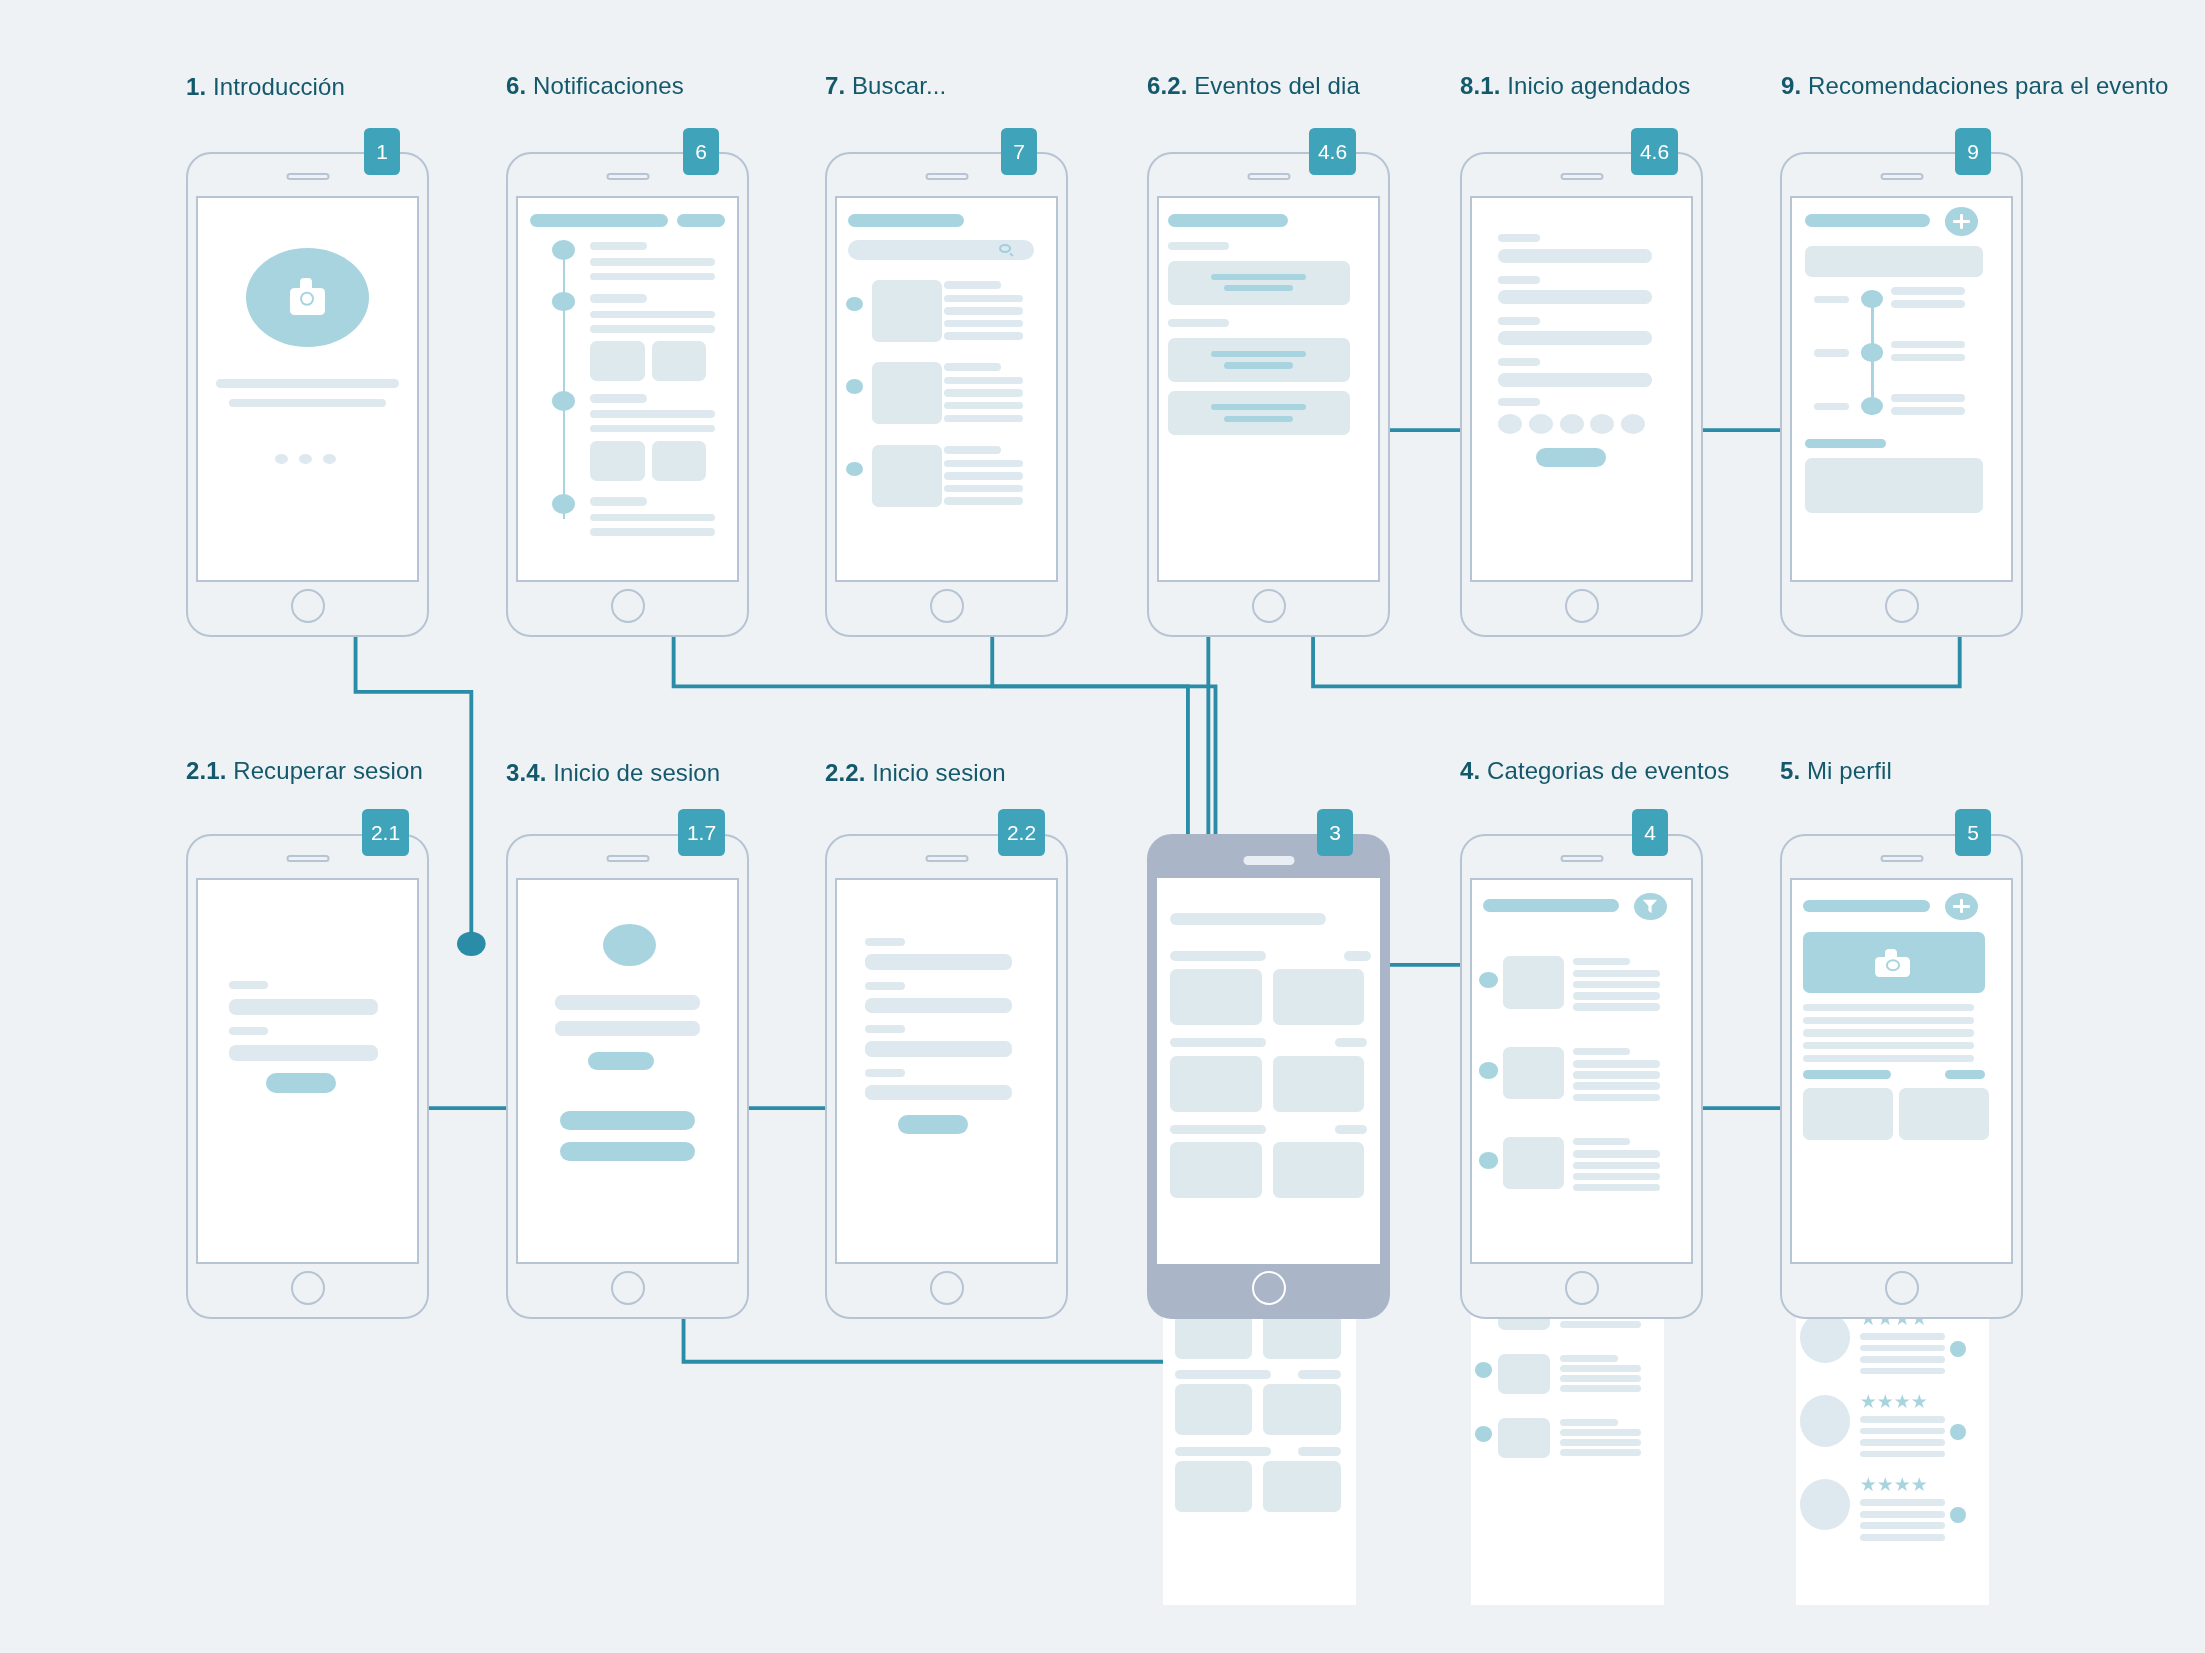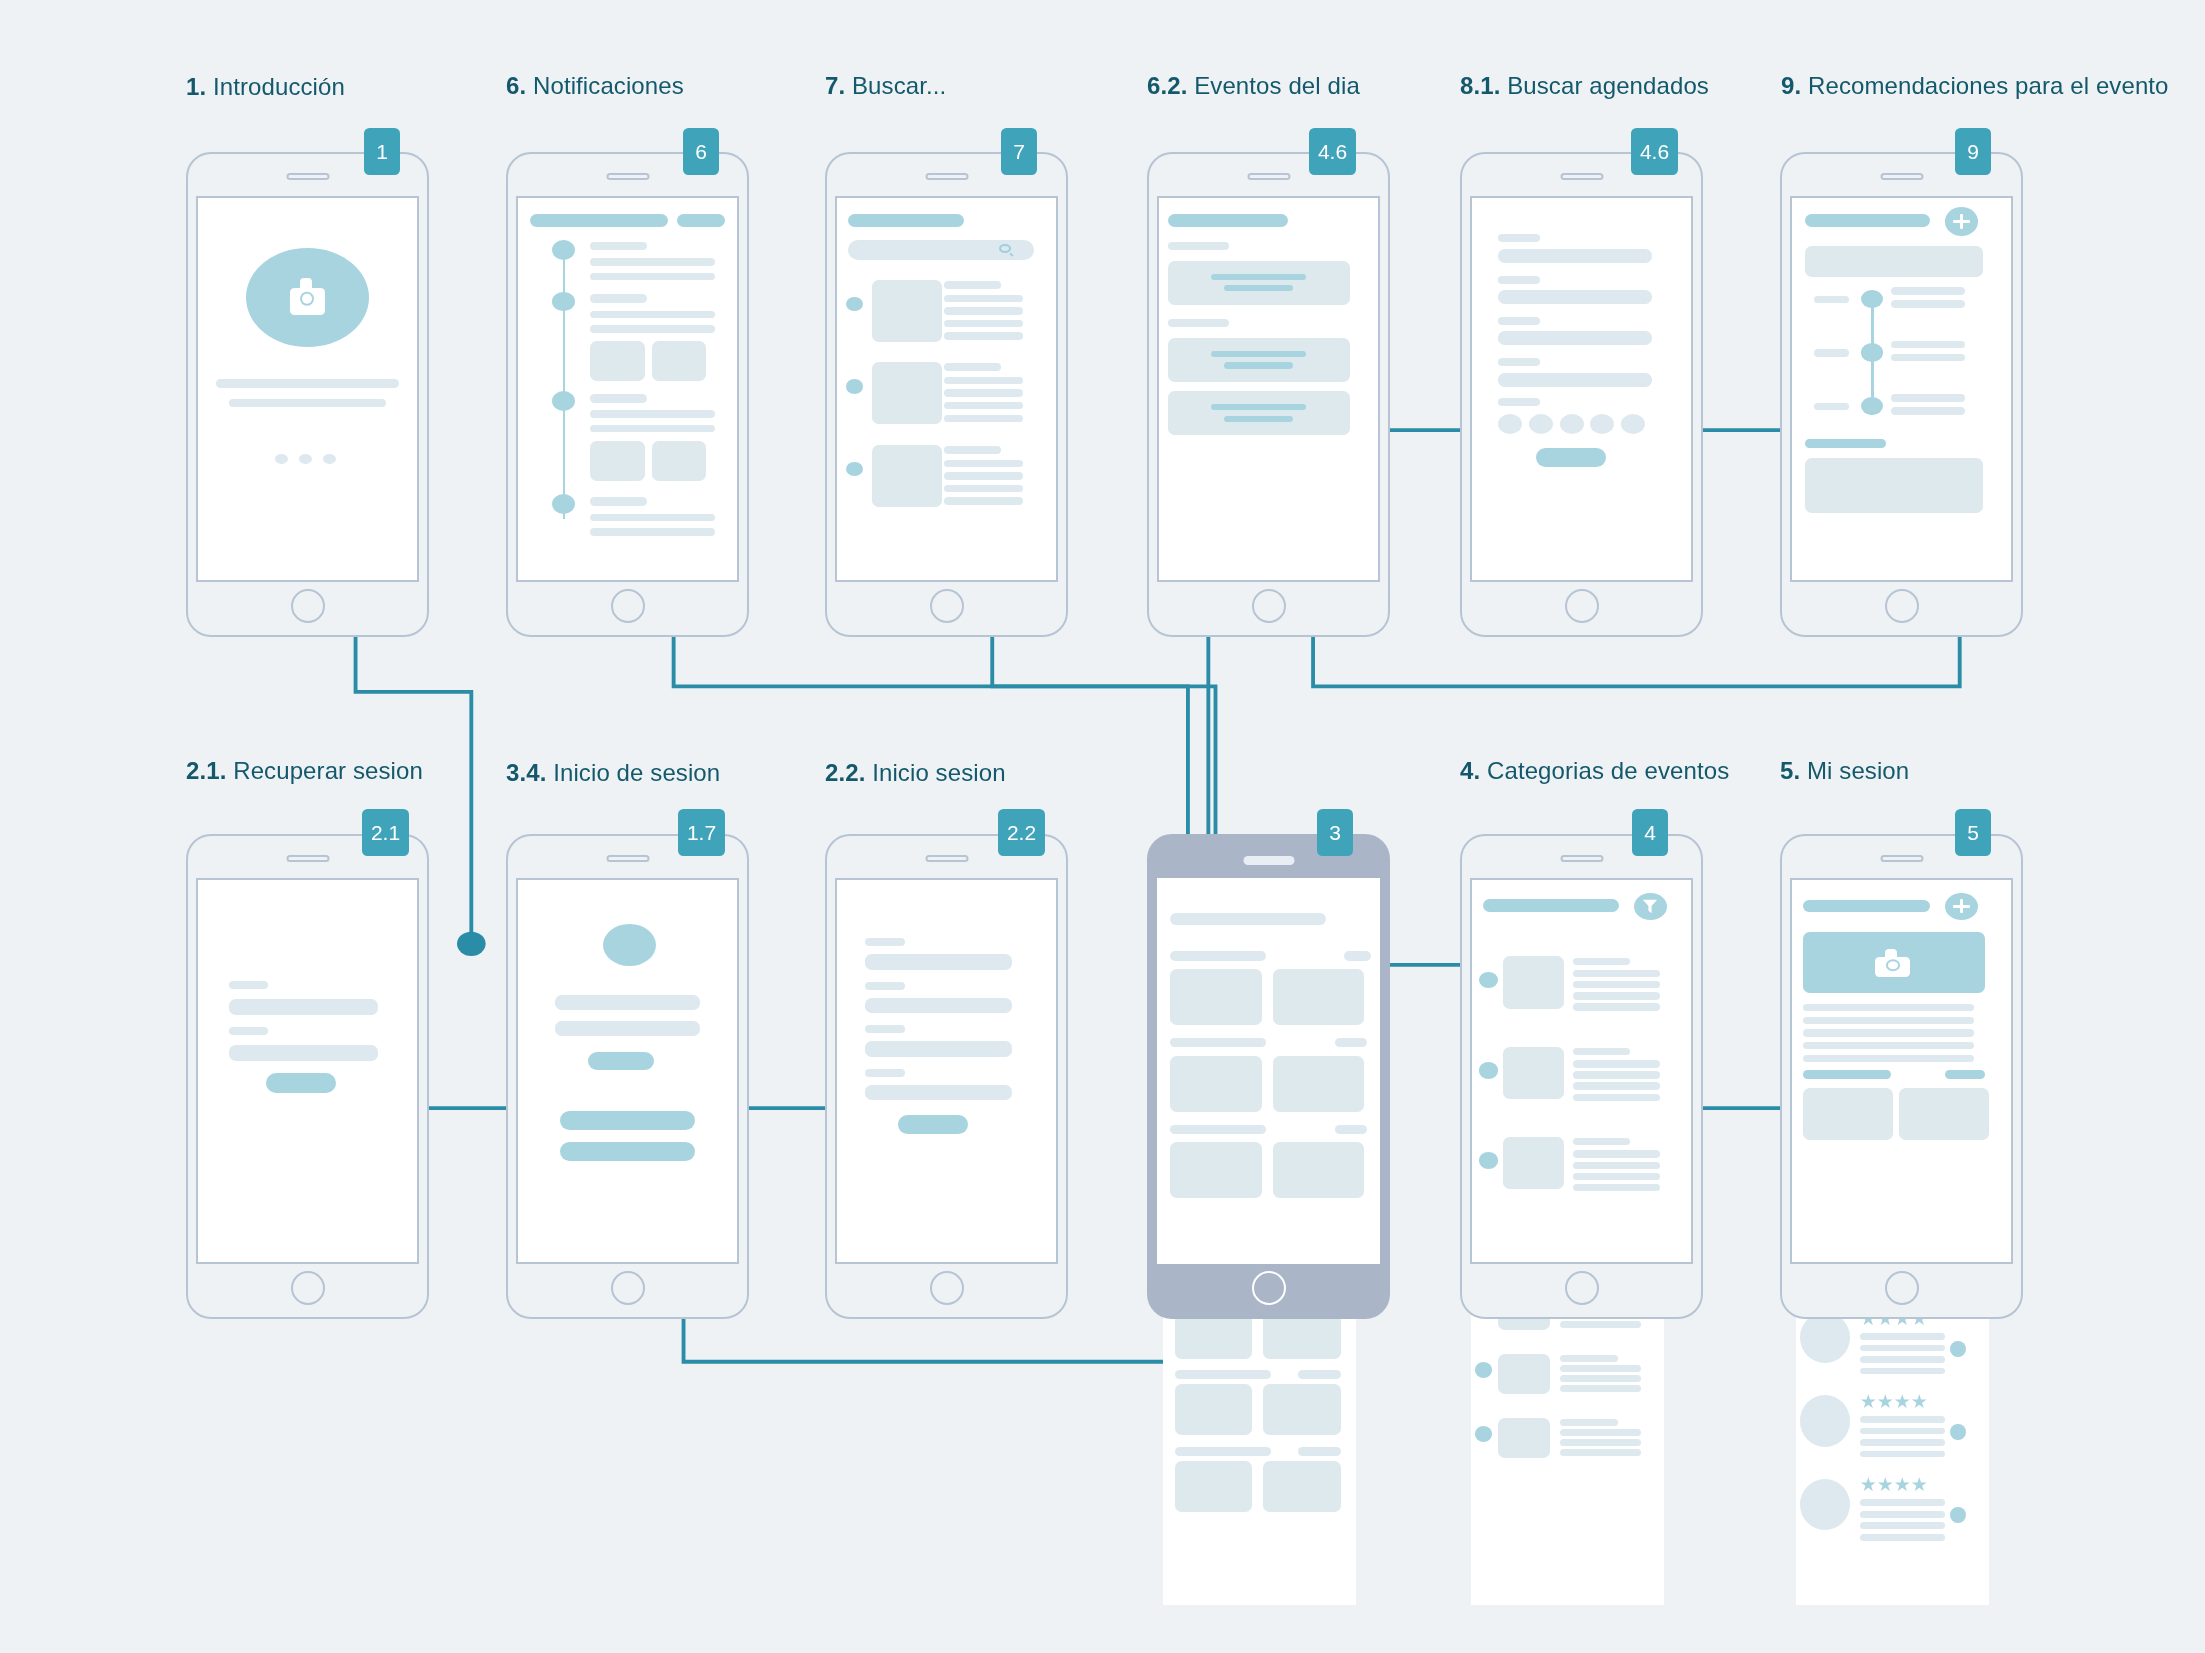--- a/index.html
+++ b/index.html
@@ -281,21 +281,21 @@
       <div class="bar mid" style="left:31%;top:56%;width:38%;height:14%;"></div>
     </div>
     <div class="blk" style="left:4%;top:50.5%;width:83%;height:11.5%;">
       <div class="bar mid" style="left:24%;top:30%;width:52%;height:14%;"></div>
       <div class="bar mid" style="left:31%;top:56%;width:38%;height:14%;"></div>
     </div>
   </div>
   <div class="home"></div>
 </div>
 
-<div class="screen-label" style="left:1460px;top:71px;"><span class="num">8.1.</span> <span>Buscar agendados</span></div>
+<div class="screen-label" style="left:1460px;top:71px;"><span class="num">8.1.</span> <span>Inicio agendados</span></div>
 <div class="badge wide" style="left:1631px;top:128px;">4.6</div>
 <div class="phone" style="left:1460px;top:152px;width:243px;height:485px;">
   <div class="body"></div>
   <div class="speaker"></div>
   <div class="screen">
     <div class="bar" style="left:12%;top:9.5%;width:19%;height:2.1%;"></div>
     <div class="bar" style="left:12%;top:13.3%;width:70%;height:3.7%;"></div>
     <div class="bar" style="left:12%;top:20.3%;width:19%;height:2.1%;"></div>
     <div class="bar" style="left:12%;top:24.1%;width:70%;height:3.7%;"></div>
     <div class="bar" style="left:12%;top:31.1%;width:19%;height:2.1%;"></div>
@@ -487,21 +487,21 @@
     <div class="blk sq" style="left:14%;top:67.2%;width:28%;height:13.8%;"></div>
     <div class="bar" style="left:46%;top:67.6%;width:26%;height:1.9%;"></div>
     <div class="bar" style="left:46%;top:70.8%;width:40%;height:1.9%;"></div>
     <div class="bar" style="left:46%;top:73.7%;width:40%;height:1.9%;"></div>
     <div class="bar" style="left:46%;top:76.6%;width:40%;height:1.9%;"></div>
     <div class="bar" style="left:46%;top:79.5%;width:40%;height:1.9%;"></div>
   </div>
   <div class="home"></div>
 </div>
 
-<div class="screen-label" style="left:1780px;top:756px;"><span class="num">5.</span> <span>Mi sesion</span></div>
+<div class="screen-label" style="left:1780px;top:756px;"><span class="num">5.</span> <span>Mi perfil</span></div>
 <div class="badge" style="left:1955px;top:809px;">5</div>
 <div class="overflow" style="left:1796px;top:1285px;width:193px;height:320px;">
   <div class="bar" style="left:2%;top:2%;width:42%;height:2.6%;"></div>
   <div class="bar" style="left:71%;top:2%;width:22%;height:2.6%;"></div>
 
   <div class="dotc pale" style="left:2%;top:8.5%;width:26%;height:16%;border-radius:50%;"></div>
   <div class="star" style="left:33%;top:7.5%;">★★★★</div>
   <div class="bar" style="left:33%;top:15%;width:44%;height:2.1%;"></div>
   <div class="bar" style="left:33%;top:18.6%;width:44%;height:2.1%;"></div>
   <div class="bar" style="left:33%;top:22.2%;width:44%;height:2.1%;"></div>

